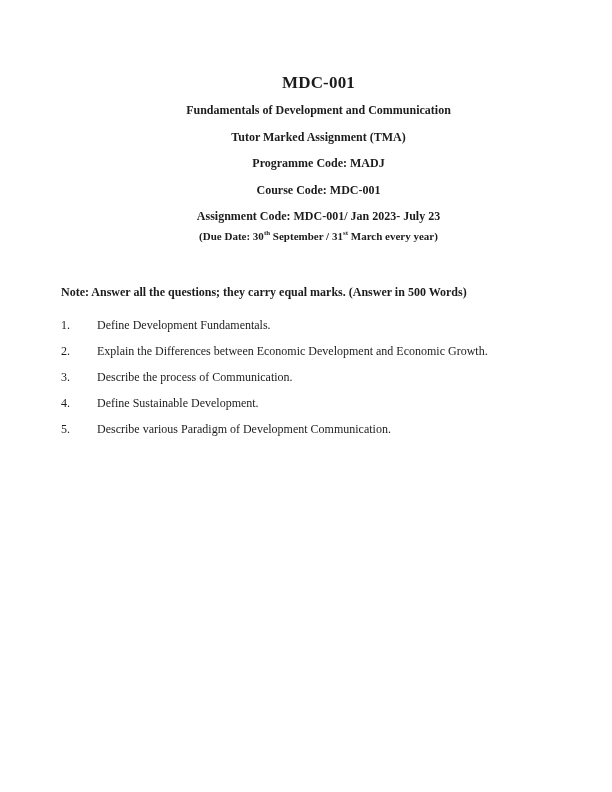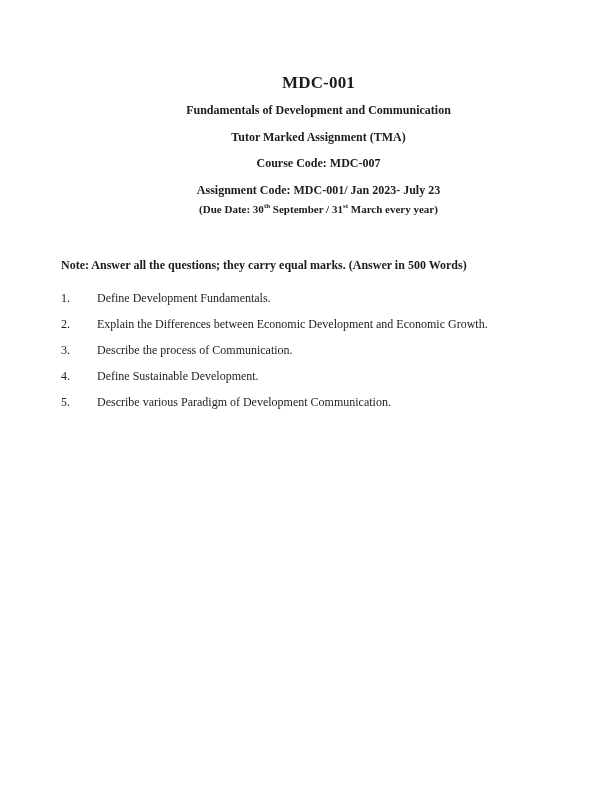--- a/index.html
+++ b/index.html
@@ -79,21 +79,22 @@
 </style>
 </head>
 <body>
 
 <div class="page">
 
   <div class="header">
     <div class="doc-title">MDC-001</div>
     <div class="h-line">Fundamentals of Development and Communication</div>
     <div class="h-line">Tutor Marked Assignment (TMA)</div>
-    <div class="h-line">Course Code: MDC-007</div>
+    <div class="h-line">Programme Code: MADJ</div>
+    <div class="h-line">Course Code: MDC-001</div>
     <div class="h-line">Assignment Code: MDC-001/ Jan 2023- July 23</div>
     <div class="due-line"><span>(Due Date: 30</span><sup>th</sup><span> September / 31</span><sup>st</sup><span> March every year)</span></div>
   </div>
 
 
   <div class="note-line">Note: Answer all the questions; they carry equal marks. (Answer in 500 Words)</div>
 
   <div class="questions">
     <div class="q-row">
       <span class="q-num">1.</span>

